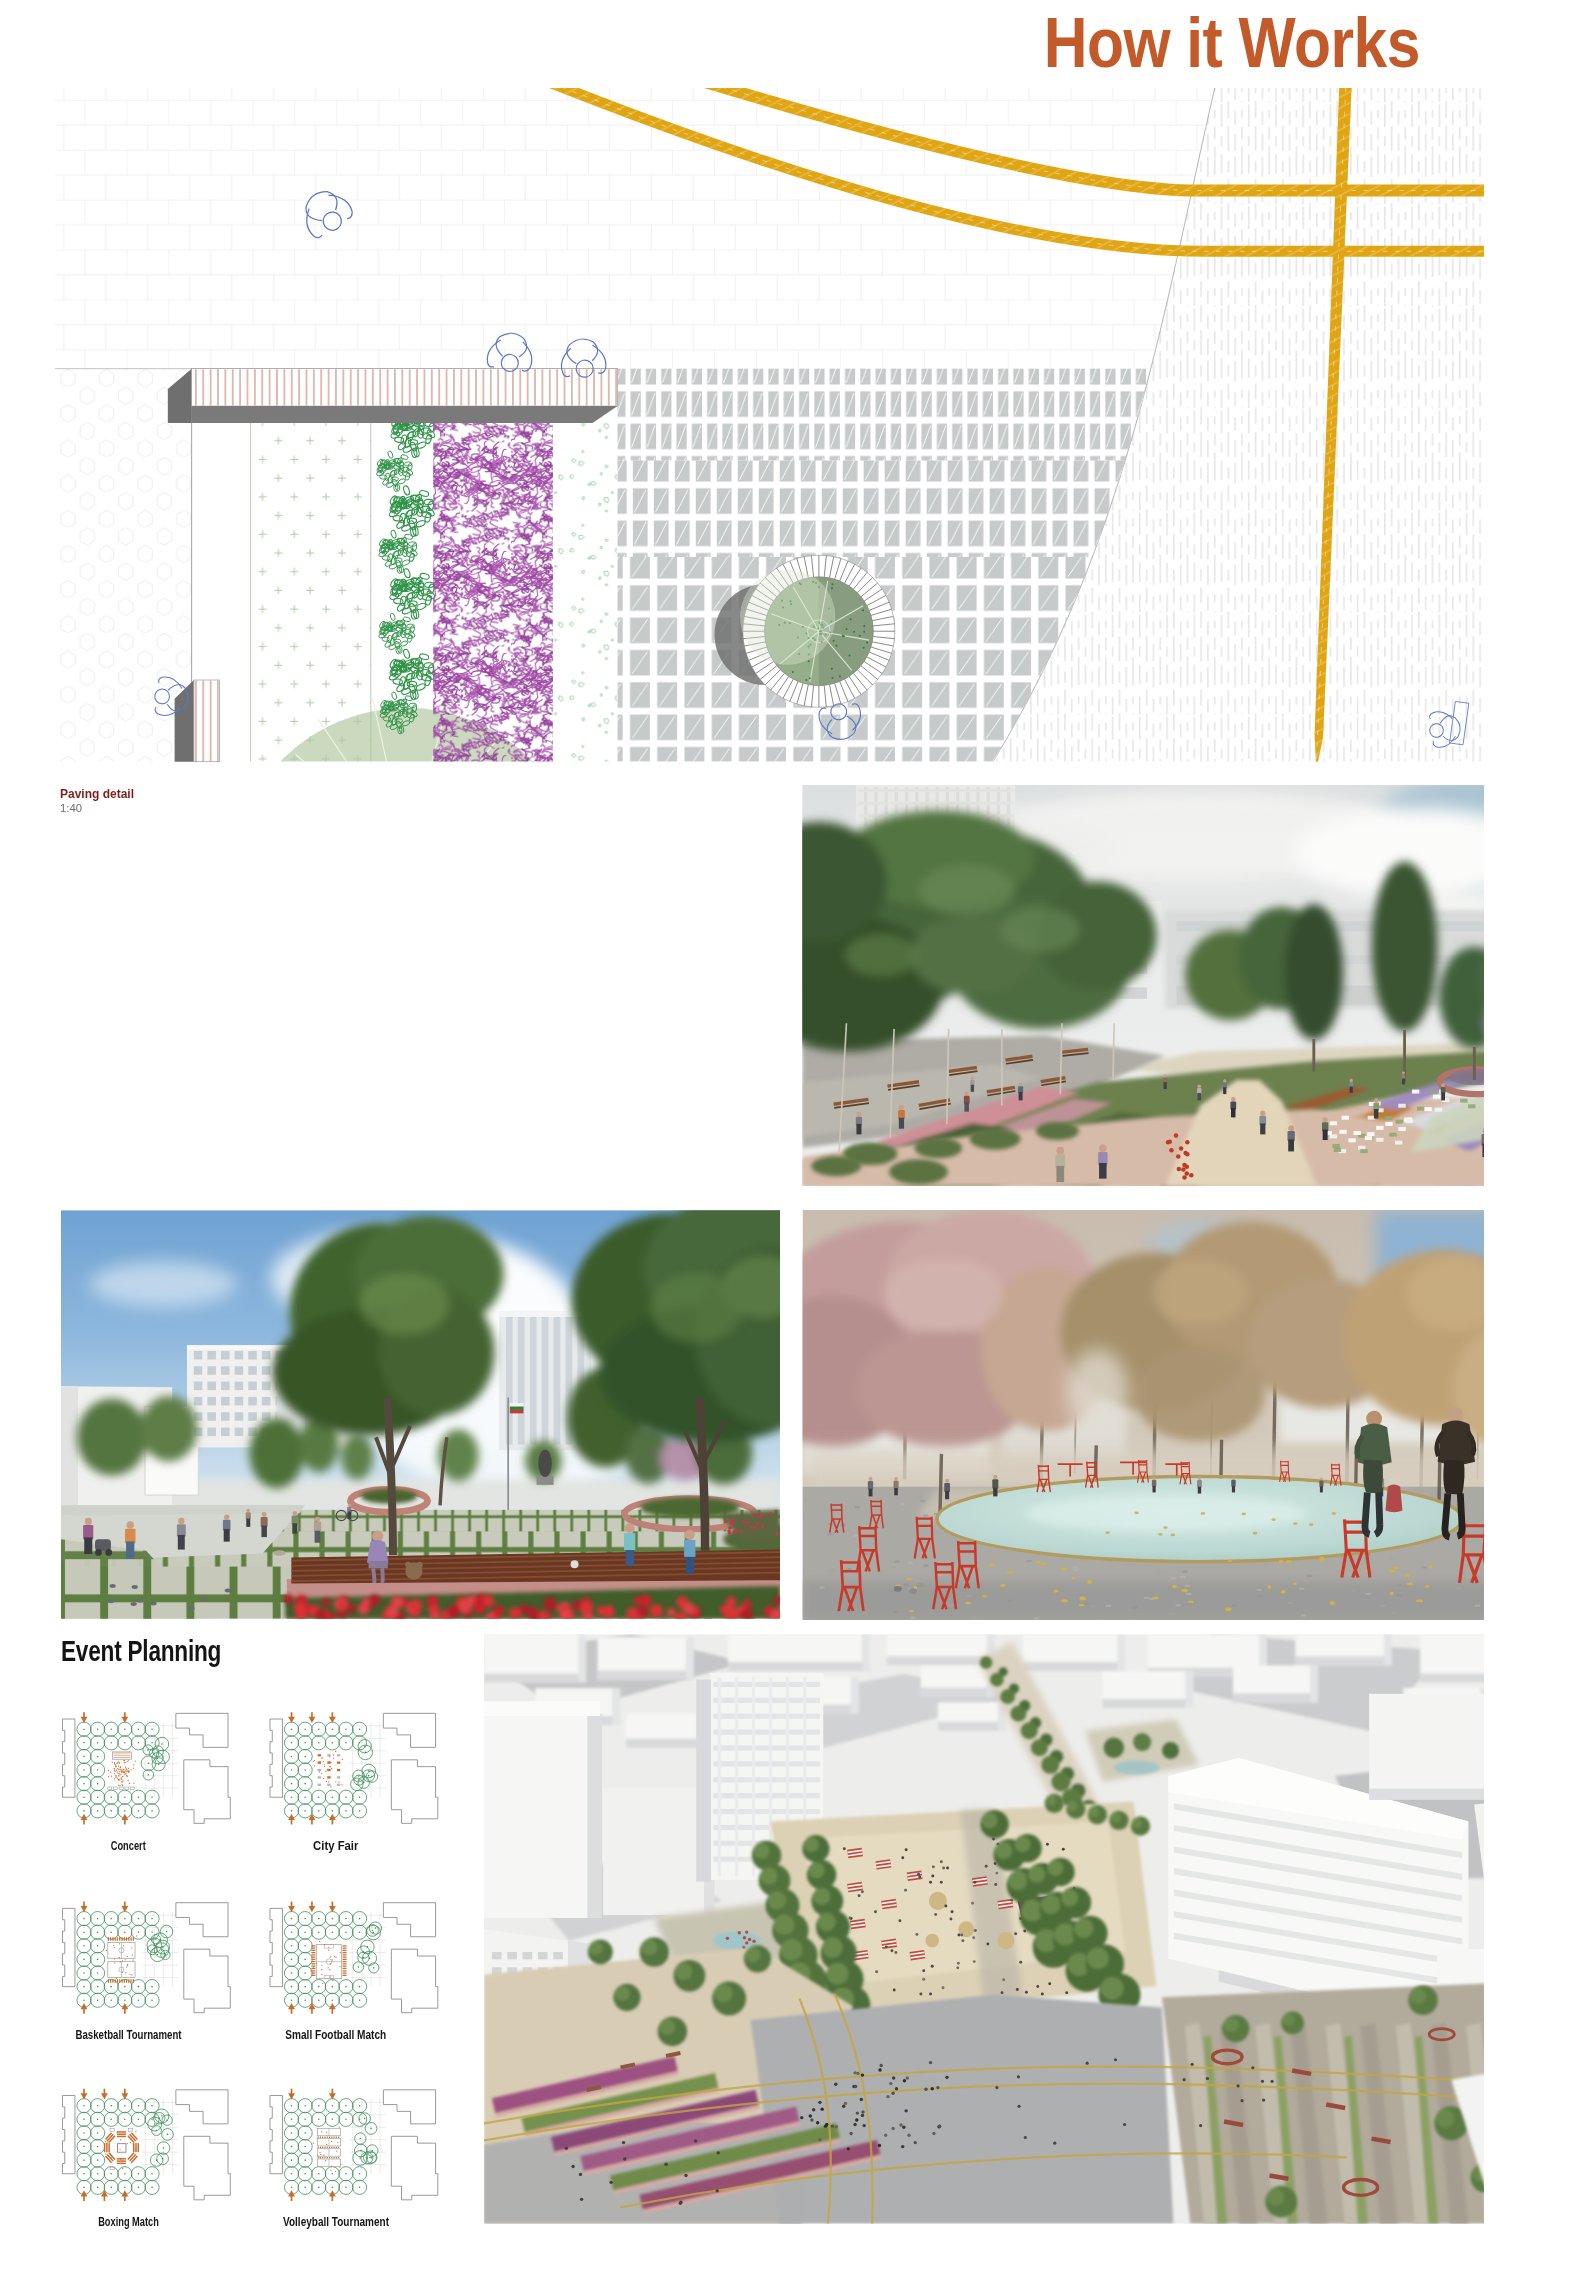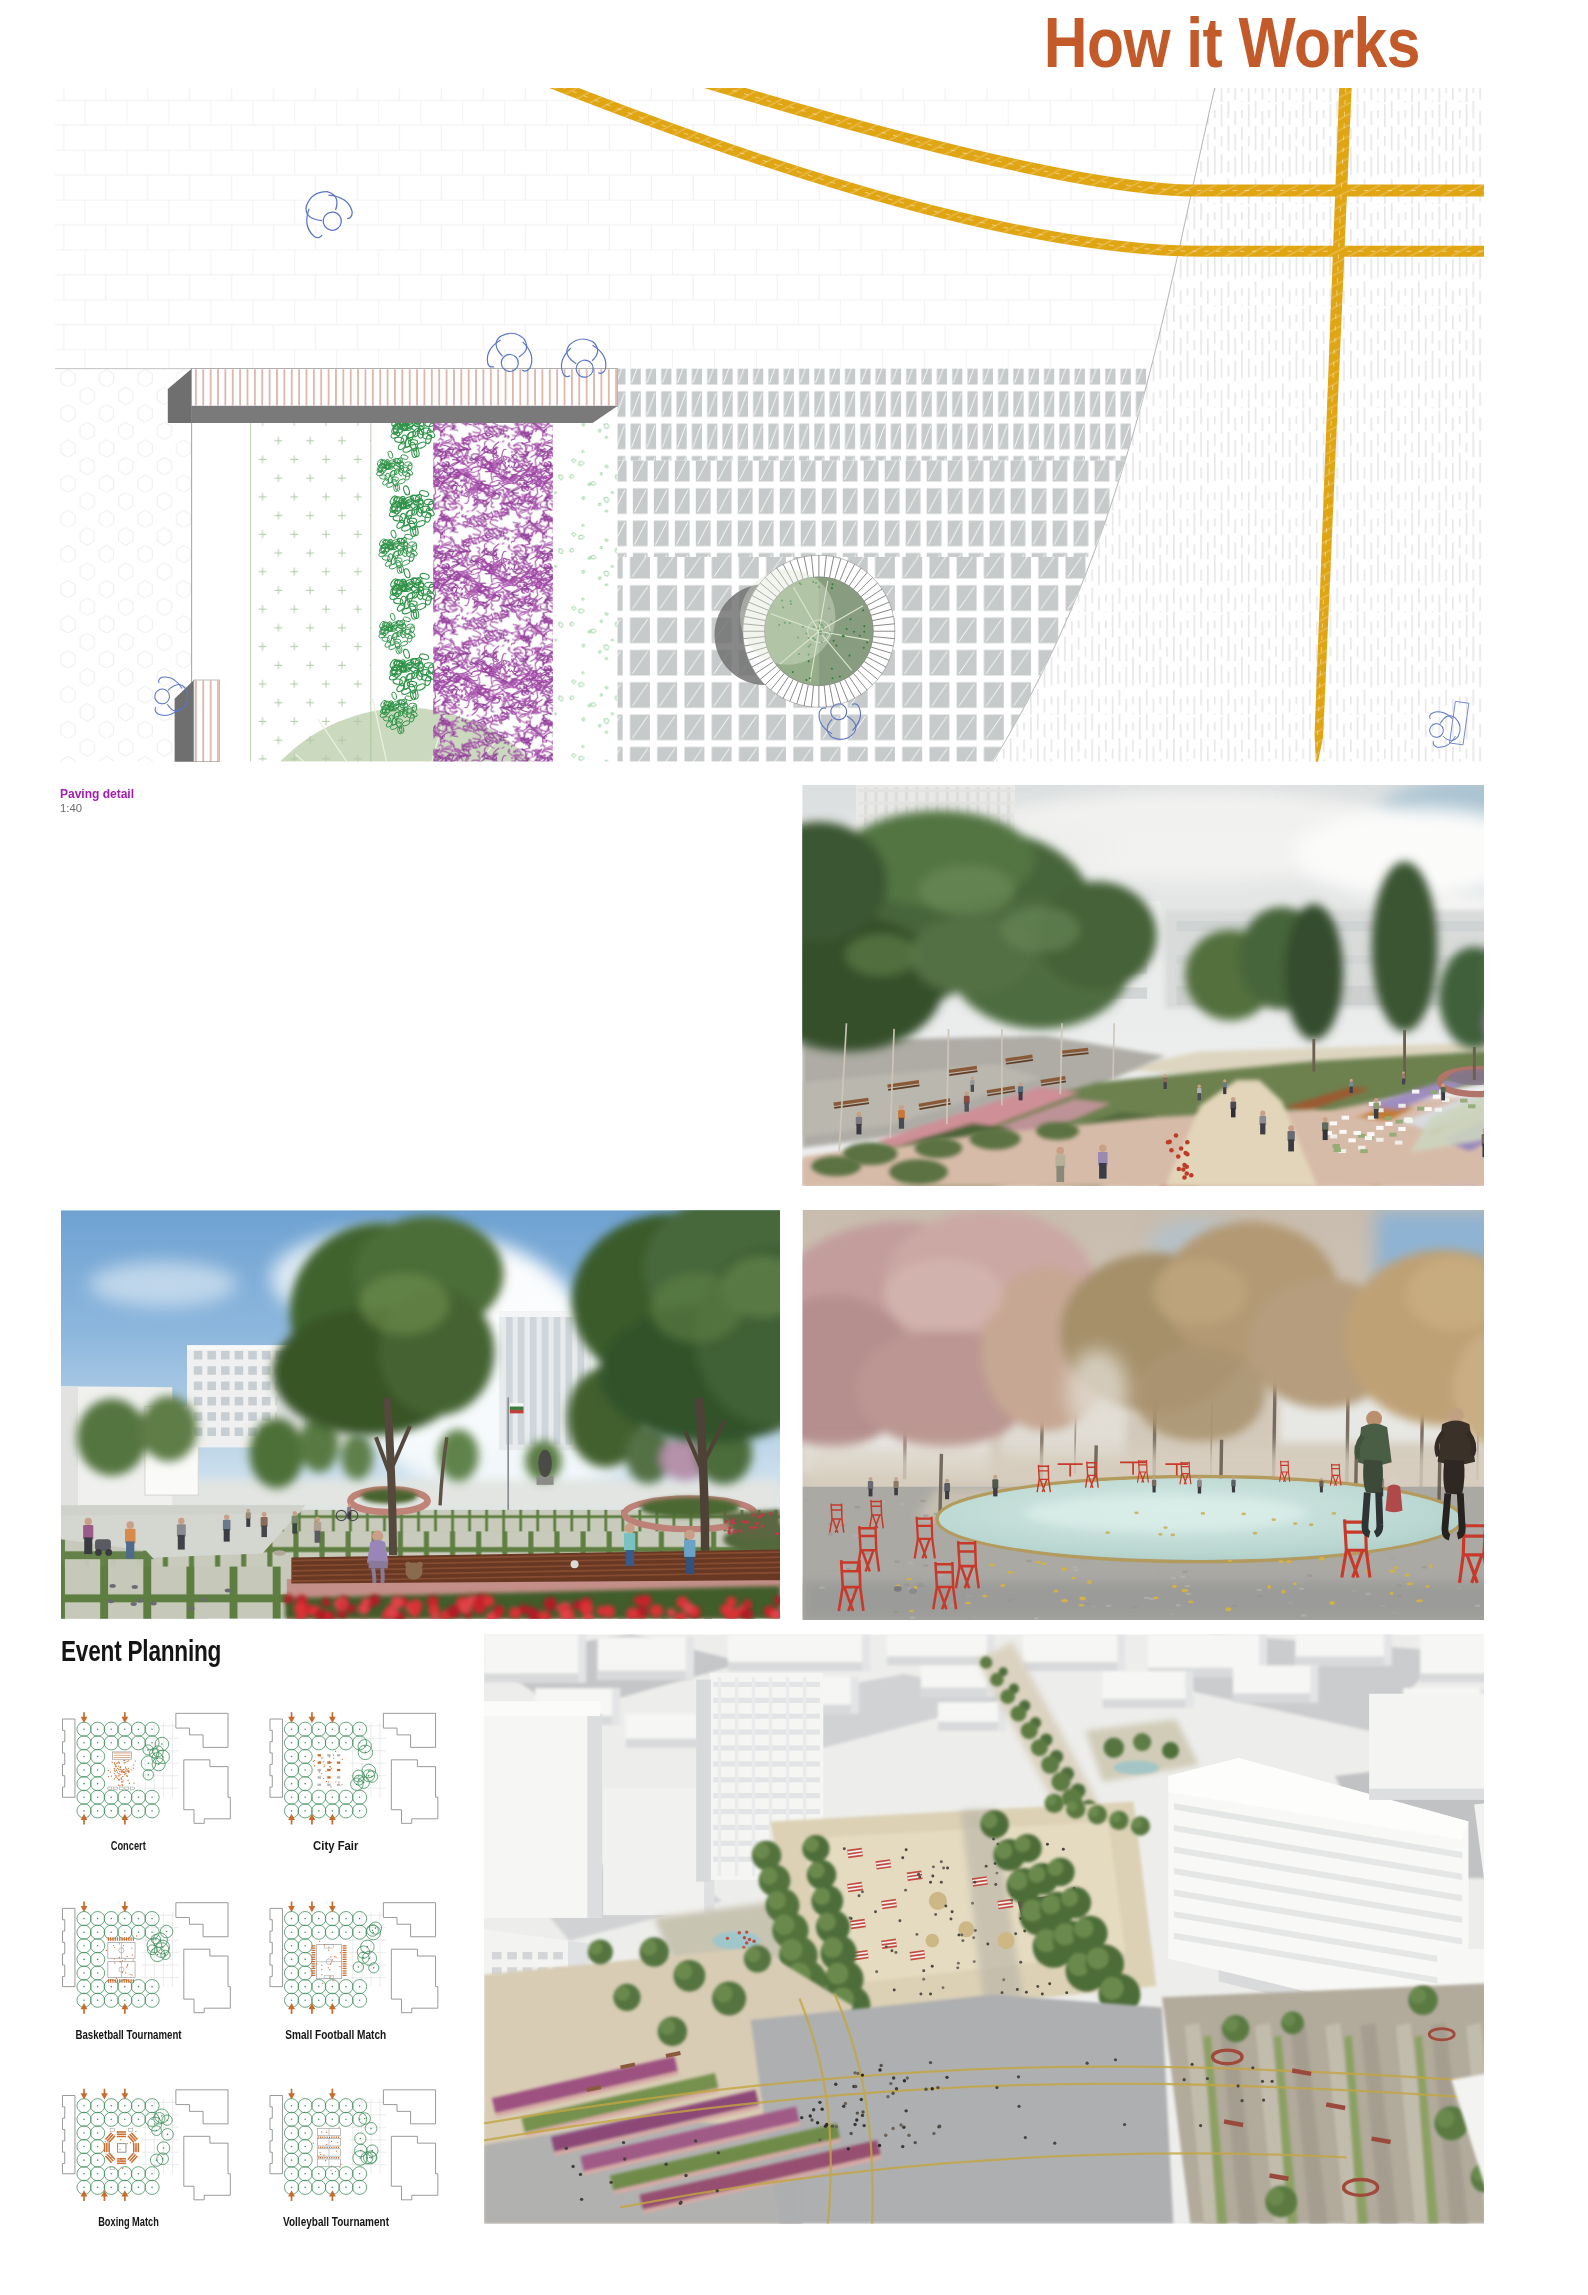--- a/index.html
+++ b/index.html
@@ -1,19 +1,19 @@
 <!DOCTYPE html>
 <html style="font-size:9px"><head>
 <meta charset="utf-8">
 <style>
 html,body{margin:0;padding:0;background:#fff;}
 #page{position:relative;width:1484px;height:2295px;background:#fff;overflow:hidden;font-family:"Liberation Sans",sans-serif;}
 #page svg{position:absolute;display:block;}
 .title{position:absolute;top:3.4px;right:64px;font-size:70px;font-weight:bold;color:#c25a2a;letter-spacing:-0.6px;white-space:nowrap;transform:scaleX(0.865);transform-origin:100% 0;}
-.lbl1{position:absolute;left:60px;top:787px;font-size:12px;font-weight:bold;color:#a21caf;}
+.lbl1{position:absolute;left:60px;top:787px;font-size:12px;font-weight:bold;color:#7f1d1d;}
 .lbl2{position:absolute;left:60px;top:802px;font-size:11.3px;color:#6d6d6d;}
 .ep{position:absolute;left:61px;top:1635px;font-size:29px;font-weight:bold;color:#141414;letter-spacing:-0.3px;transform:scaleX(0.78);transform-origin:0 0;white-space:nowrap;}
 </style>
 </head>
 <body>
 <div id="page">
 <div class="title">How it Works</div>
 <svg id="plan" style="left:0;top:0" width="1589" height="794" viewBox="0 0 2800 1400">
       <defs>
         <pattern id="brick" width="74" height="88" patternUnits="userSpaceOnUse">

